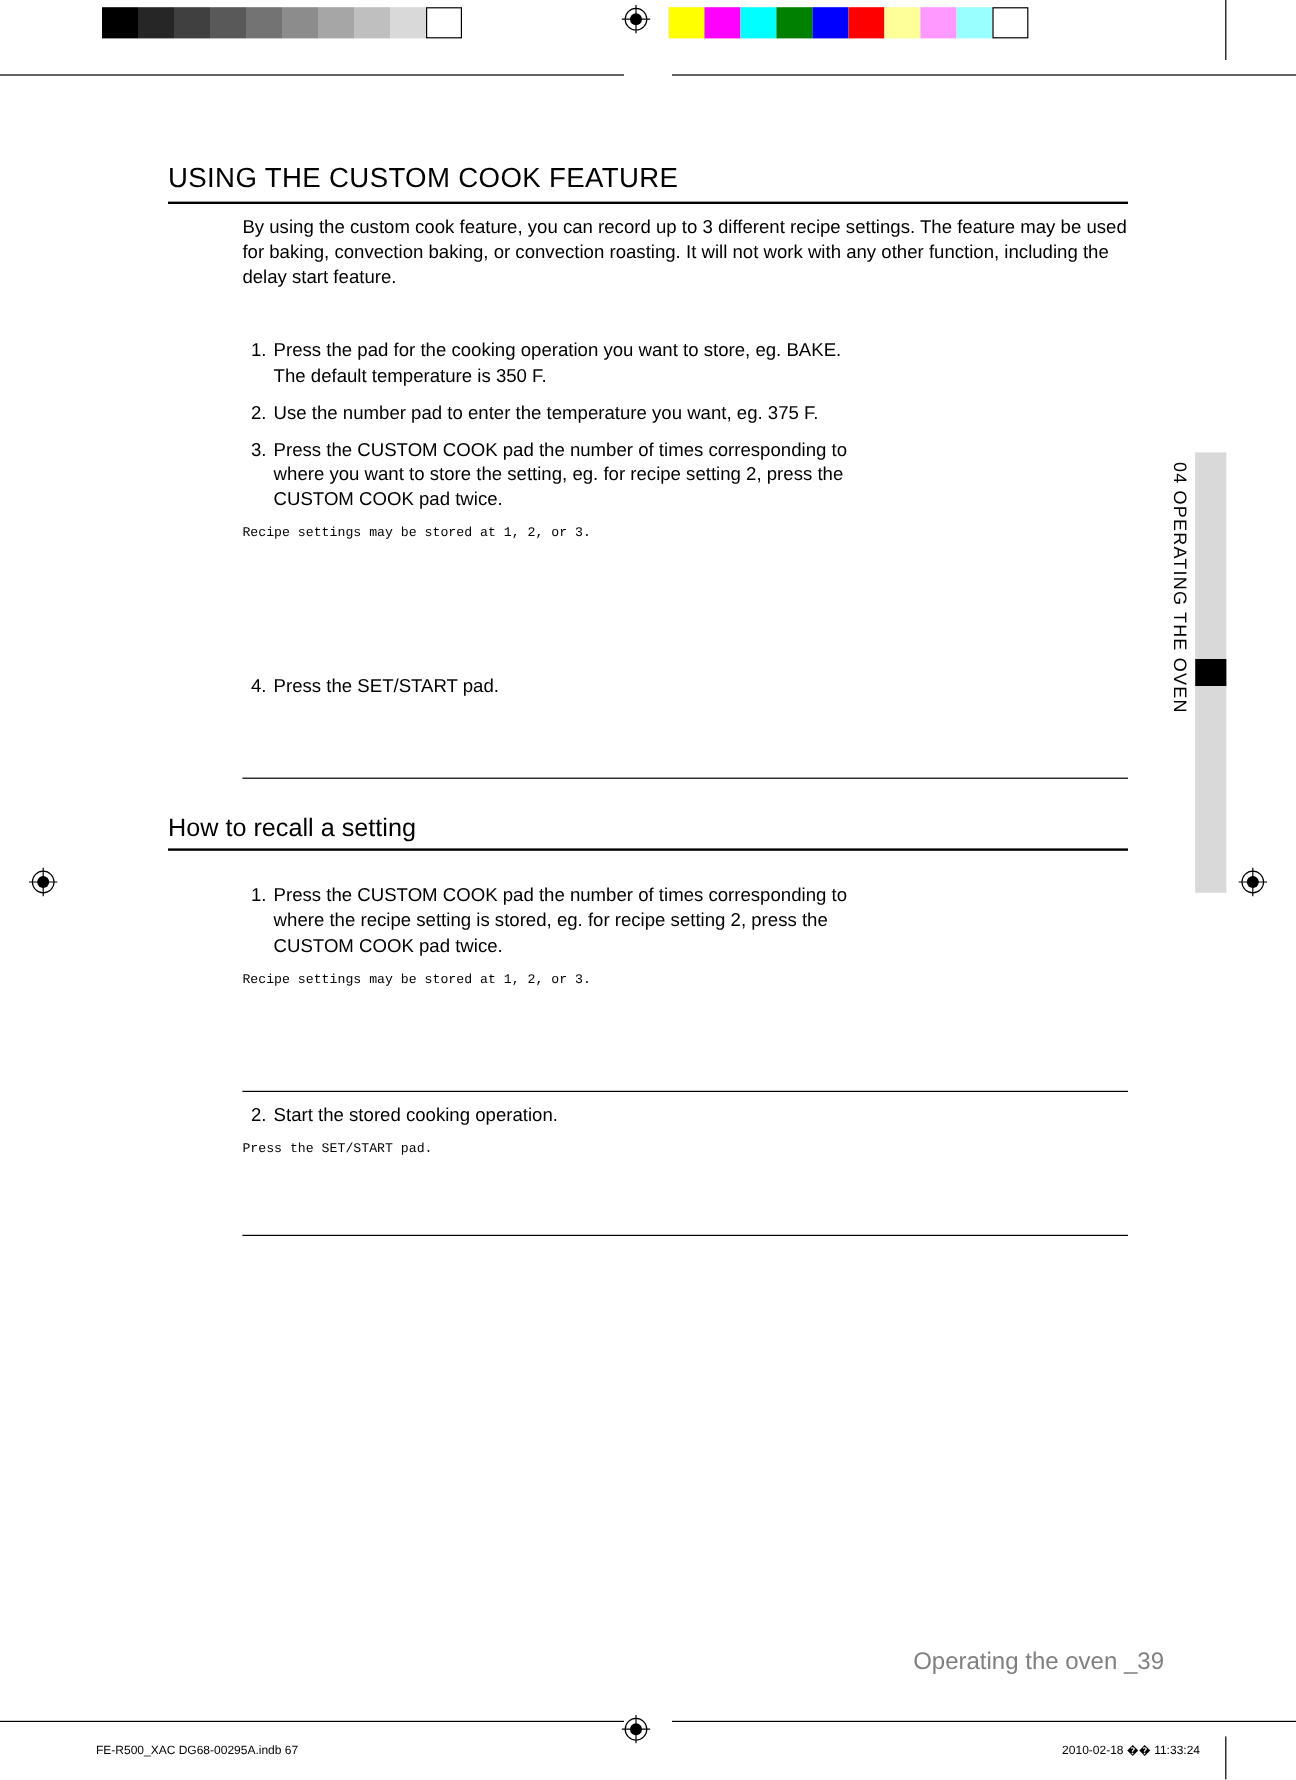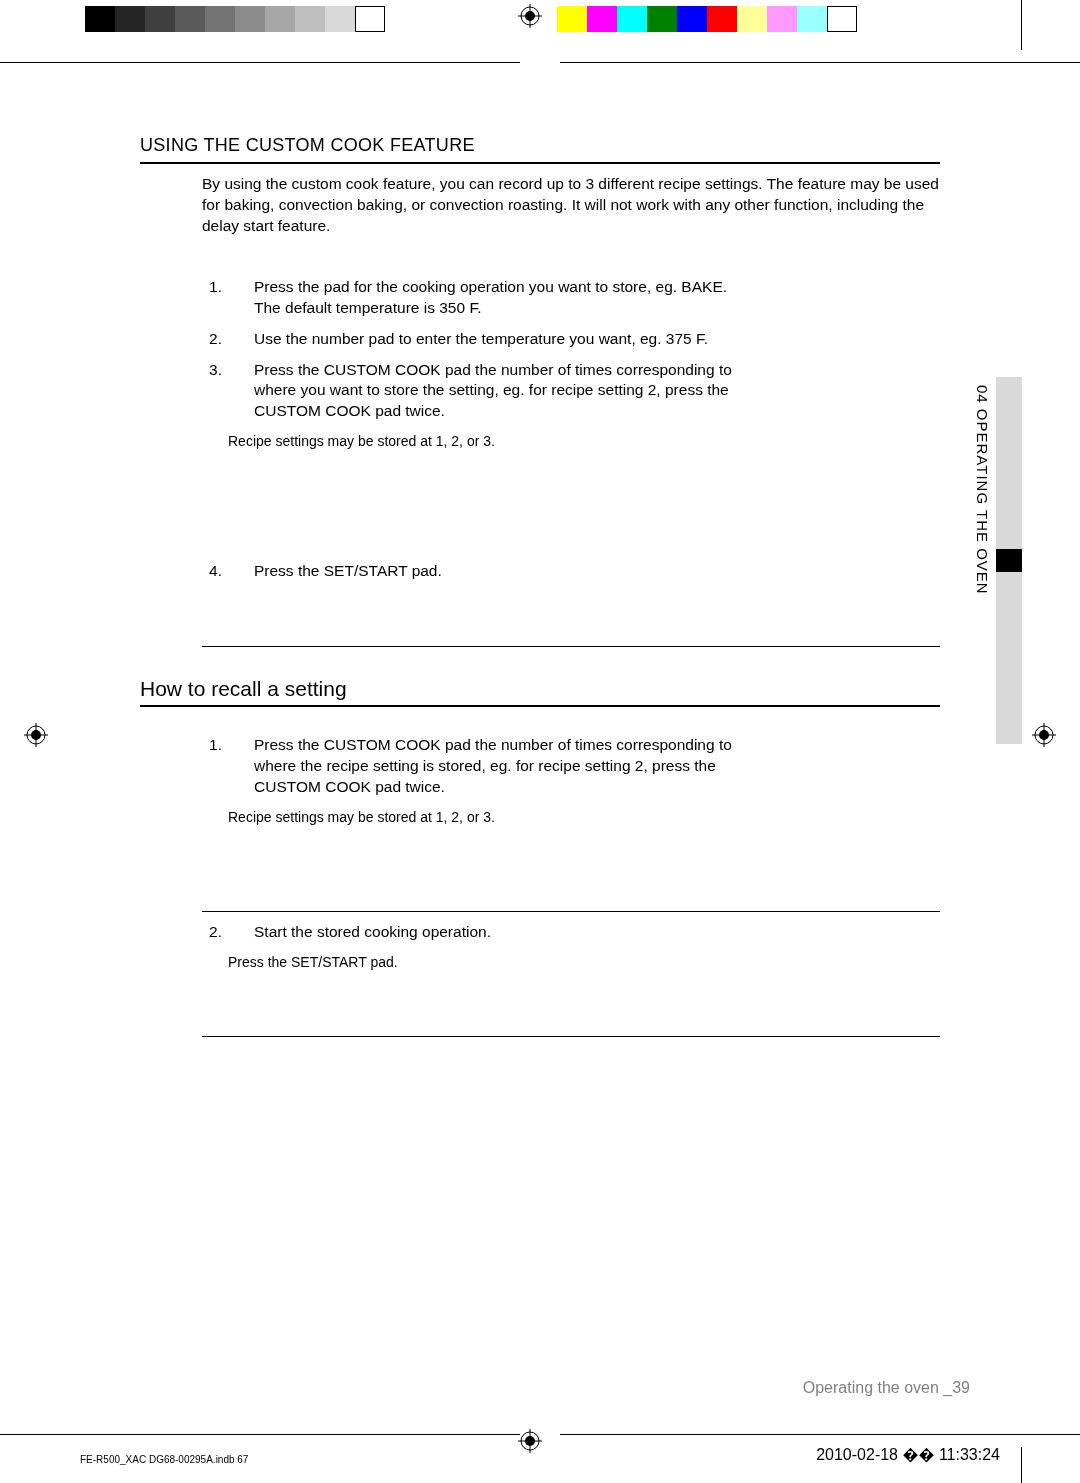--- a/index.html
+++ b/index.html
@@ -44,21 +44,21 @@
     .reg-mark-bottom { position: absolute; bottom: 24px; left: 518px; font-size: 22px; }
 
     .page-content {
       position: absolute;
       top: 135px;
       left: 140px;
       width: 800px;
     }
 
     .main-heading {
-      font-size: 18px;
+      font-size: 23px;
       font-weight: normal;
       letter-spacing: 0.3px;
       padding-bottom: 6px;
       border-bottom: 2px solid #000;
       margin-bottom: 10px;
     }
 
     .intro-text {
       font-size: 15.5px;
       line-height: 1.35;
@@ -72,22 +72,22 @@
       padding-bottom: 4px;
       border-bottom: 2px solid #000;
       margin-bottom: 18px;
     }
 
     .subsection { margin-left: 62px; margin-bottom: 30px; }
 
     .step-group { border-bottom: 1px solid #000; padding-bottom: 14px; padding-top: 10px; }
     .step-row { display: flex; font-size: 15.5px; line-height: 1.35; margin-bottom: 10px; }
     .step-num { width: 26px; flex-shrink: 0; text-align: right; padding-right: 6px; }
-    .step-text { width: 480px; margin-left: 26px; }
-    .step-note { margin-left: 26px; font-size: 14px; line-height: 1.35; margin-bottom: 10px; }
+    .step-text { width: 480px; }
+    .step-note { font-size: 11px; line-height: 1.35; margin-bottom: 10px; font-family: Liberation Mono, monospace; }
 
     .spacer-sm { height: 40px; }
     .spacer-md { height: 100px; }
     .spacer-lg { height: 60px; }
 
     
     .side-tab {
       position: absolute;
       top: 377px;
       right: 58px;
@@ -101,36 +101,36 @@
       right: 89px;
       writing-mode: vertical-rl;
       font-size: 15px;
       letter-spacing: 1px;
     }
 
     .page-footer {
       position: absolute;
       bottom: 86px;
       right: 110px;
-      font-size: 16px;
+      font-size: 20px;
       color: #808080;
     }
 
     .print-footer-left {
       position: absolute;
       bottom: 18px;
       left: 80px;
       font-size: 10px;
       color: #000;
     }
     .print-footer-right {
       position: absolute;
       bottom: 18px;
       right: 80px;
-      font-size: 16px;
+      font-size: 10px;
       color: #000;
     }
     .bottom-line {
       position: absolute;
       bottom: 48px;
       left: 0;
       right: 0;
       height: 1px;
       display: flex;
       align-items: center;

